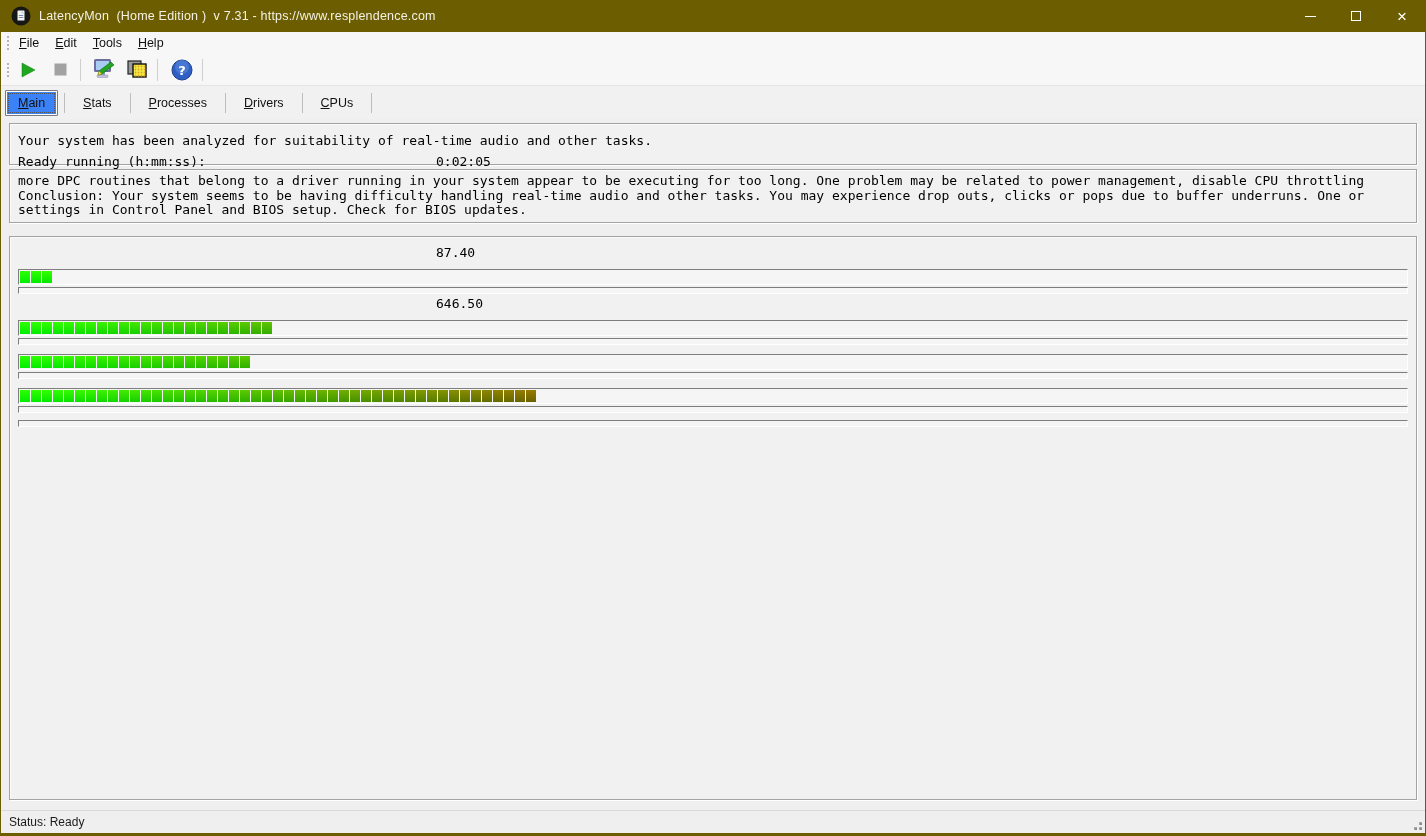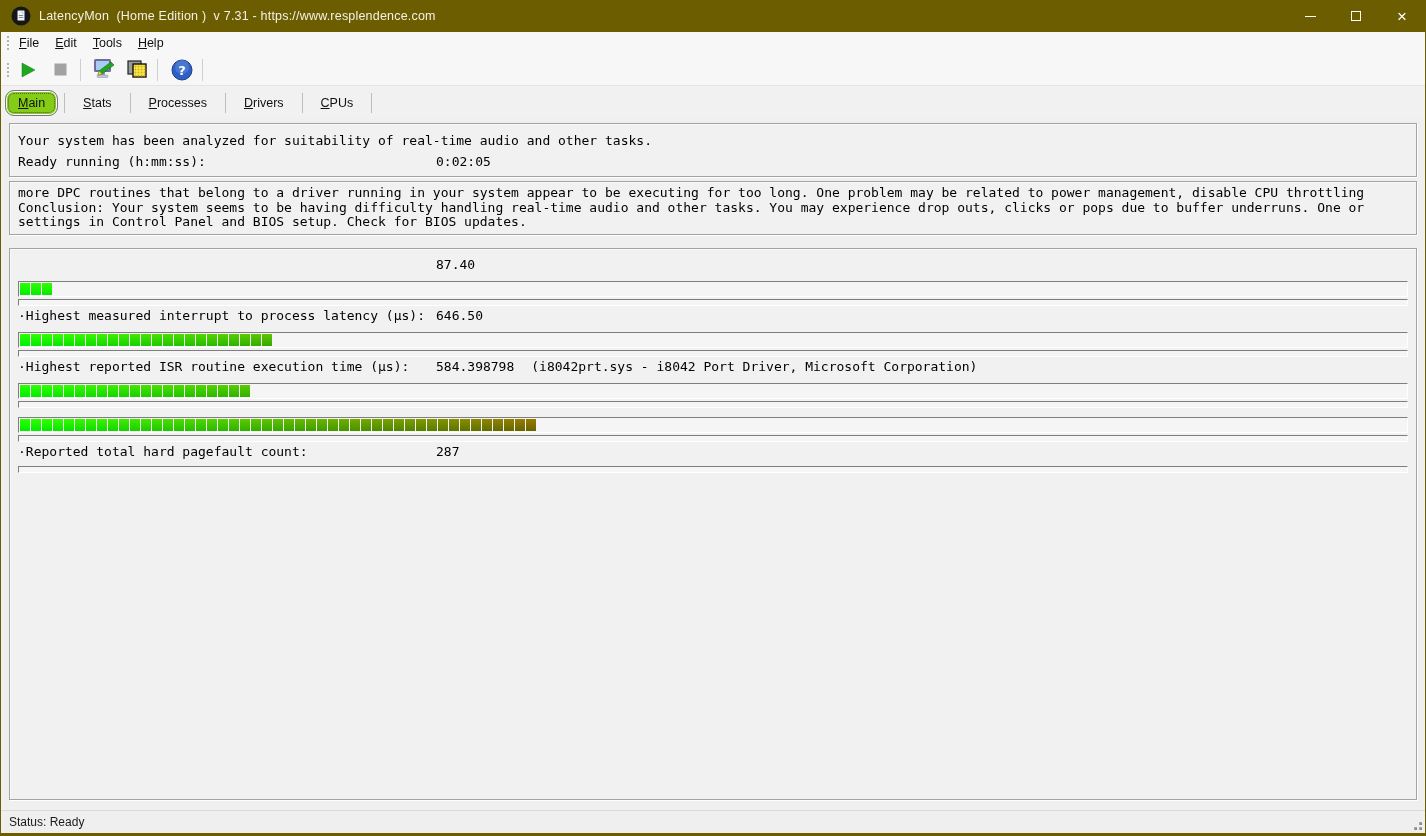--- a/index.html
+++ b/index.html
@@ -29,31 +29,31 @@
 
   
   .toolbar { height:32px; background:#f7f7f7; display:flex; align-items:center; flex:0 0 32px;
              border-bottom:1px solid #e4e4e4; }
   .tb-btn { width:28px; height:26px; display:flex; align-items:center; justify-content:center; margin-left:4px; }
   .tb-sep { width:1px; height:22px; background:#cfcfcf; margin:0 6px; }
 
   
   .tabbar { height:33px; background:#f1f1f1; display:flex; align-items:center; flex:0 0 33px; padding-left:4px; }
   .tab { font-size:12.5px; color:#111; padding:5px 12px; position:relative; }
-  .tab.active { border:1px solid #7a7a7a; background:#84cc16; outline:1px dotted #555; outline-offset:-4px;
-                border-radius:9px; box-shadow:inset 0 0 0 1px #fdfdfd; }
+  .tab.active { border:1px solid #7a7a7a; background:#3b82f6; outline:1px dotted #555; outline-offset:-4px;
+                border-radius:1px; box-shadow:inset 0 0 0 1px #fdfdfd; }
   .tab-sep { width:1px; height:20px; background:#bdbdbd; margin:0 6px; }
 
   
   .content { flex:1 1 auto; background:#efefef; padding:4px 8px 0 8px;
              font-family:"DejaVu Sans Mono","Liberation Mono",monospace; font-size:13px; color:#000;
              display:flex; flex-direction:column; overflow:hidden; }
   .etched { border:1px solid #a3a3a3; box-shadow:1px 1px 0 #ffffff, inset 1px 1px 0 #fafafa;
             background:#f1f1f1; }
-  .panel-analysis { height:54px; padding:6px 8px; line-height:21px; margin-bottom:4px; }
+  .panel-analysis { height:42px; padding:6px 8px; line-height:21px; margin-bottom:4px; }
   .value-line { position:relative; }
   .abs-val { position:absolute; left:418px; top:0; white-space:nowrap; }
   .panel-conclusion { padding:4px 8px; line-height:14.5px; margin-bottom:13px; }
   .panel-main { flex:1 1 auto; margin-bottom:10px; padding:8px; overflow:hidden; }
 
   .mrow { margin-bottom:2px; }
   .mlabel-line { position:relative; height:15px; line-height:15px; white-space:nowrap; }
   .minfo { padding-left:17px; }
   .bigbar { margin-top:9px; height:16px; background:#f5f5f5;
             border-top:1px solid #7e7e7e; border-left:1px solid #7e7e7e;
@@ -201,52 +201,43 @@
           <span class="abs-val"><span>87.40</span><span class="minfo"></span></span>
         </div>
         <div class="bigbar">
             <div style="display:contents"><div class="seg" style="background: linear-gradient(rgb(45, 255, 0), rgb(0, 238, 0));"></div><div class="seg" style="background: linear-gradient(rgb(47, 255, 0), rgb(2, 235, 0));"></div><div class="seg" style="background: linear-gradient(rgb(50, 255, 0), rgb(5, 232, 0));"></div></div>
           </div>
         <div class="thinbar"></div>
       </div>
 
       <div class="mrow">
         <div class="mlabel-line">
-          <span>·Highest measured interrupt to process latency (µs):</span>
           <span class="abs-val"><span>646.50</span><span class="minfo"></span></span>
         </div>
         <div class="bigbar">
             <div style="display:contents"><div class="seg" style="background: linear-gradient(rgb(45, 255, 0), rgb(0, 238, 0));"></div><div class="seg" style="background: linear-gradient(rgb(47, 255, 0), rgb(2, 235, 0));"></div><div class="seg" style="background: linear-gradient(rgb(50, 255, 0), rgb(5, 232, 0));"></div><div class="seg" style="background: linear-gradient(rgb(52, 254, 0), rgb(7, 229, 0));"></div><div class="seg" style="background: linear-gradient(rgb(54, 251, 0), rgb(9, 226, 0));"></div><div class="seg" style="background: linear-gradient(rgb(57, 248, 0), rgb(12, 223, 0));"></div><div class="seg" style="background: linear-gradient(rgb(59, 245, 0), rgb(14, 220, 0));"></div><div class="seg" style="background: linear-gradient(rgb(61, 242, 0), rgb(16, 217, 0));"></div><div class="seg" style="background: linear-gradient(rgb(64, 238, 0), rgb(19, 213, 0));"></div><div class="seg" style="background: linear-gradient(rgb(66, 235, 0), rgb(21, 210, 0));"></div><div class="seg" style="background: linear-gradient(rgb(68, 232, 0), rgb(23, 207, 0));"></div><div class="seg" style="background: linear-gradient(rgb(71, 229, 0), rgb(26, 204, 0));"></div><div class="seg" style="background: linear-gradient(rgb(73, 226, 0), rgb(28, 201, 0));"></div><div class="seg" style="background: linear-gradient(rgb(75, 223, 0), rgb(30, 198, 0));"></div><div class="seg" style="background: linear-gradient(rgb(78, 220, 0), rgb(33, 195, 0));"></div><div class="seg" style="background: linear-gradient(rgb(80, 217, 0), rgb(35, 192, 0));"></div><div class="seg" style="background: linear-gradient(rgb(82, 214, 0), rgb(37, 189, 0));"></div><div class="seg" style="background: linear-gradient(rgb(85, 211, 0), rgb(40, 186, 0));"></div><div class="seg" style="background: linear-gradient(rgb(87, 208, 0), rgb(42, 183, 0));"></div><div class="seg" style="background: linear-gradient(rgb(89, 205, 0), rgb(44, 180, 0));"></div><div class="seg" style="background: linear-gradient(rgb(92, 202, 0), rgb(47, 177, 0));"></div><div class="seg" style="background: linear-gradient(rgb(94, 199, 0), rgb(49, 174, 0));"></div><div class="seg" style="background: linear-gradient(rgb(96, 196, 0), rgb(51, 171, 0));"></div></div>
           </div>
         <div class="thinbar"></div>
       </div>
 
       <div class="mrow">
-        <div class="mlabel-line">
-          <span>·Highest reported ISR routine execution time (µs):</span>
-          <span class="abs-val"><span>584.398798</span><span class="minfo">(i8042prt.sys - i8042 Port Driver, Microsoft Corporation)</span></span>
-        </div>
         <div class="bigbar">
             <div style="display:contents"><div class="seg" style="background: linear-gradient(rgb(45, 255, 0), rgb(0, 238, 0));"></div><div class="seg" style="background: linear-gradient(rgb(47, 255, 0), rgb(2, 235, 0));"></div><div class="seg" style="background: linear-gradient(rgb(50, 255, 0), rgb(5, 232, 0));"></div><div class="seg" style="background: linear-gradient(rgb(52, 254, 0), rgb(7, 229, 0));"></div><div class="seg" style="background: linear-gradient(rgb(54, 251, 0), rgb(9, 226, 0));"></div><div class="seg" style="background: linear-gradient(rgb(57, 248, 0), rgb(12, 223, 0));"></div><div class="seg" style="background: linear-gradient(rgb(59, 245, 0), rgb(14, 220, 0));"></div><div class="seg" style="background: linear-gradient(rgb(61, 242, 0), rgb(16, 217, 0));"></div><div class="seg" style="background: linear-gradient(rgb(64, 238, 0), rgb(19, 213, 0));"></div><div class="seg" style="background: linear-gradient(rgb(66, 235, 0), rgb(21, 210, 0));"></div><div class="seg" style="background: linear-gradient(rgb(68, 232, 0), rgb(23, 207, 0));"></div><div class="seg" style="background: linear-gradient(rgb(71, 229, 0), rgb(26, 204, 0));"></div><div class="seg" style="background: linear-gradient(rgb(73, 226, 0), rgb(28, 201, 0));"></div><div class="seg" style="background: linear-gradient(rgb(75, 223, 0), rgb(30, 198, 0));"></div><div class="seg" style="background: linear-gradient(rgb(78, 220, 0), rgb(33, 195, 0));"></div><div class="seg" style="background: linear-gradient(rgb(80, 217, 0), rgb(35, 192, 0));"></div><div class="seg" style="background: linear-gradient(rgb(82, 214, 0), rgb(37, 189, 0));"></div><div class="seg" style="background: linear-gradient(rgb(85, 211, 0), rgb(40, 186, 0));"></div><div class="seg" style="background: linear-gradient(rgb(87, 208, 0), rgb(42, 183, 0));"></div><div class="seg" style="background: linear-gradient(rgb(89, 205, 0), rgb(44, 180, 0));"></div><div class="seg" style="background: linear-gradient(rgb(92, 202, 0), rgb(47, 177, 0));"></div></div>
           </div>
         <div class="thinbar"></div>
       </div>
 
       <div class="mrow">
         <div class="bigbar">
             <div style="display:contents"><div class="seg" style="background: linear-gradient(rgb(45, 255, 0), rgb(0, 238, 0));"></div><div class="seg" style="background: linear-gradient(rgb(47, 255, 0), rgb(2, 235, 0));"></div><div class="seg" style="background: linear-gradient(rgb(50, 255, 0), rgb(5, 232, 0));"></div><div class="seg" style="background: linear-gradient(rgb(52, 254, 0), rgb(7, 229, 0));"></div><div class="seg" style="background: linear-gradient(rgb(54, 251, 0), rgb(9, 226, 0));"></div><div class="seg" style="background: linear-gradient(rgb(57, 248, 0), rgb(12, 223, 0));"></div><div class="seg" style="background: linear-gradient(rgb(59, 245, 0), rgb(14, 220, 0));"></div><div class="seg" style="background: linear-gradient(rgb(61, 242, 0), rgb(16, 217, 0));"></div><div class="seg" style="background: linear-gradient(rgb(64, 238, 0), rgb(19, 213, 0));"></div><div class="seg" style="background: linear-gradient(rgb(66, 235, 0), rgb(21, 210, 0));"></div><div class="seg" style="background: linear-gradient(rgb(68, 232, 0), rgb(23, 207, 0));"></div><div class="seg" style="background: linear-gradient(rgb(71, 229, 0), rgb(26, 204, 0));"></div><div class="seg" style="background: linear-gradient(rgb(73, 226, 0), rgb(28, 201, 0));"></div><div class="seg" style="background: linear-gradient(rgb(75, 223, 0), rgb(30, 198, 0));"></div><div class="seg" style="background: linear-gradient(rgb(78, 220, 0), rgb(33, 195, 0));"></div><div class="seg" style="background: linear-gradient(rgb(80, 217, 0), rgb(35, 192, 0));"></div><div class="seg" style="background: linear-gradient(rgb(82, 214, 0), rgb(37, 189, 0));"></div><div class="seg" style="background: linear-gradient(rgb(85, 211, 0), rgb(40, 186, 0));"></div><div class="seg" style="background: linear-gradient(rgb(87, 208, 0), rgb(42, 183, 0));"></div><div class="seg" style="background: linear-gradient(rgb(89, 205, 0), rgb(44, 180, 0));"></div><div class="seg" style="background: linear-gradient(rgb(92, 202, 0), rgb(47, 177, 0));"></div><div class="seg" style="background: linear-gradient(rgb(94, 199, 0), rgb(49, 174, 0));"></div><div class="seg" style="background: linear-gradient(rgb(96, 196, 0), rgb(51, 171, 0));"></div><div class="seg" style="background: linear-gradient(rgb(99, 193, 0), rgb(54, 168, 0));"></div><div class="seg" style="background: linear-gradient(rgb(101, 189, 0), rgb(56, 164, 0));"></div><div class="seg" style="background: linear-gradient(rgb(103, 186, 0), rgb(58, 161, 0));"></div><div class="seg" style="background: linear-gradient(rgb(105, 183, 0), rgb(60, 158, 0));"></div><div class="seg" style="background: linear-gradient(rgb(108, 180, 0), rgb(63, 155, 0));"></div><div class="seg" style="background: linear-gradient(rgb(110, 177, 0), rgb(65, 152, 0));"></div><div class="seg" style="background: linear-gradient(rgb(112, 174, 0), rgb(67, 149, 0));"></div><div class="seg" style="background: linear-gradient(rgb(115, 171, 0), rgb(70, 146, 0));"></div><div class="seg" style="background: linear-gradient(rgb(117, 168, 0), rgb(72, 143, 0));"></div><div class="seg" style="background: linear-gradient(rgb(119, 165, 0), rgb(74, 140, 0));"></div><div class="seg" style="background: linear-gradient(rgb(122, 162, 0), rgb(77, 137, 0));"></div><div class="seg" style="background: linear-gradient(rgb(124, 159, 0), rgb(79, 134, 0));"></div><div class="seg" style="background: linear-gradient(rgb(126, 156, 0), rgb(81, 131, 0));"></div><div class="seg" style="background: linear-gradient(rgb(129, 153, 0), rgb(84, 128, 0));"></div><div class="seg" style="background: linear-gradient(rgb(131, 150, 0), rgb(86, 125, 0));"></div><div class="seg" style="background: linear-gradient(rgb(133, 147, 0), rgb(88, 122, 0));"></div><div class="seg" style="background: linear-gradient(rgb(136, 143, 0), rgb(91, 118, 0));"></div><div class="seg" style="background: linear-gradient(rgb(138, 140, 0), rgb(93, 115, 0));"></div><div class="seg" style="background: linear-gradient(rgb(140, 137, 0), rgb(95, 112, 0));"></div><div class="seg" style="background: linear-gradient(rgb(143, 134, 0), rgb(98, 109, 0));"></div><div class="seg" style="background: linear-gradient(rgb(145, 131, 0), rgb(100, 106, 0));"></div><div class="seg" style="background: linear-gradient(rgb(147, 128, 0), rgb(102, 103, 0));"></div><div class="seg" style="background: linear-gradient(rgb(150, 125, 0), rgb(105, 100, 0));"></div><div class="seg" style="background: linear-gradient(rgb(152, 122, 0), rgb(107, 97, 0));"></div></div>
           </div>
         <div class="thinbar"></div>
       </div>
 
       <div class="mrow nobar">
-        <div class="mlabel-line">
-          <span>·Reported total hard pagefault count:</span>
-          <span class="abs-val"><span>287</span><span class="minfo"></span></span>
-        </div>
         <div class="thinbar"></div>
       </div>
 
     </div>
   </div>
 
   <div class="statusbar">
     <span>Status: Ready</span>
     <svg class="resize-grip" width="13" height="13" viewBox="0 0 13 13">
       <g fill="#a8a8a8">

